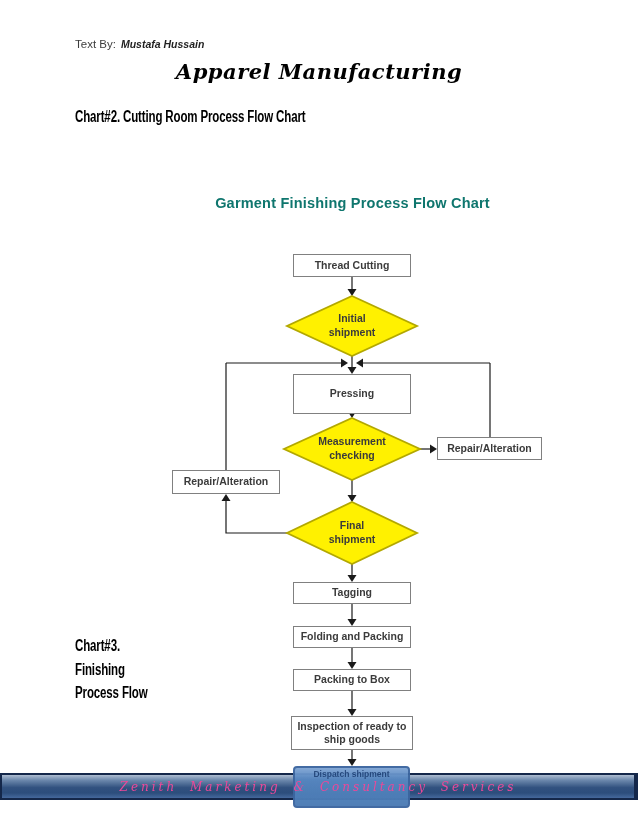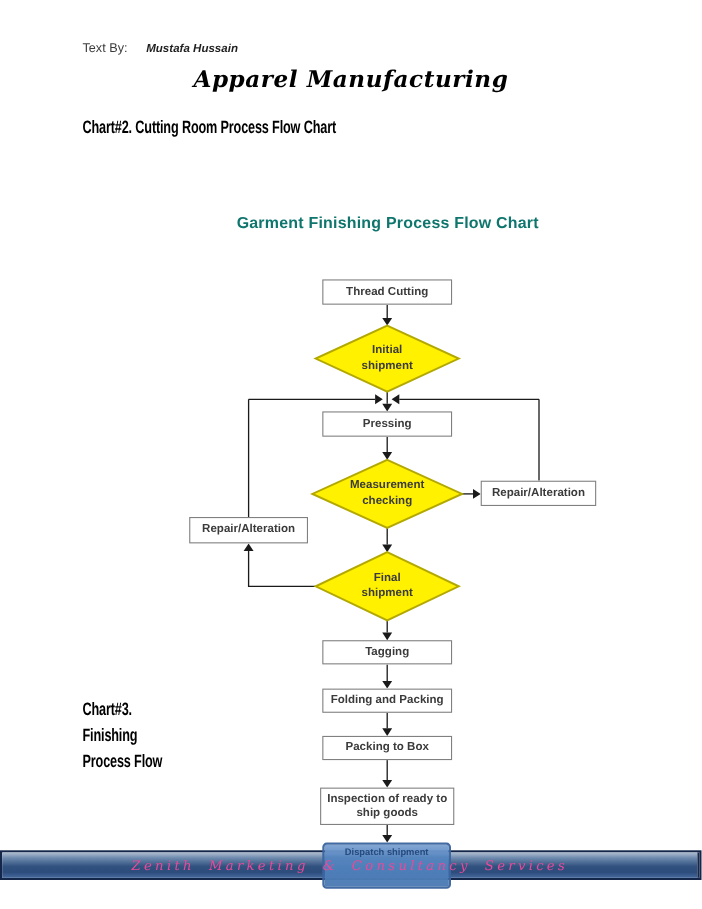--- a/index.html
+++ b/index.html
@@ -1,19 +1,19 @@
 <!DOCTYPE html>
 <html><head>
 <meta charset="utf-8">
 <style>
   html,body{margin:0;padding:0;background:#fff;}
   .page{position:relative;width:638px;height:826px;background:#fff;overflow:hidden;
         font-family:"Liberation Sans",sans-serif;}
   .byline{position:absolute;left:75px;top:38px;font-size:11.5px;color:#3d3d3d;}
-  .byline .author{font-weight:bold;font-style:italic;font-size:10.5px;color:#1f1f1f;margin-left:17px;}
+  .byline .author{font-weight:bold;font-style:italic;font-size:10.5px;color:#1f1f1f;margin-left:5px;}
   .doc-title{position:absolute;left:0;right:0;top:59px;margin:0;text-align:center;
         font-family:"DejaVu Serif",serif;font-style:italic;font-weight:700;font-size:21px;
         color:#000;letter-spacing:.5px;}
   .condensed{font-family:"Liberation Sans",sans-serif;font-weight:700;letter-spacing:-.2px;
         transform:scale(.72,1.02);transform-origin:left top;white-space:nowrap;color:#000;}
   .section-heading{position:absolute;left:75px;top:108px;margin:0;font-size:16px;}
   .side-note{position:absolute;left:75px;top:634px;font-size:16px;line-height:23px;}
   .side-note span{display:block;}
   .chart-title{position:absolute;left:160px;top:195px;width:385px;text-align:center;
         font-weight:700;font-size:14.5px;color:#0f766e;letter-spacing:.2px;}
@@ -100,21 +100,21 @@
     <polygon points="352,418 420,449 352,480 284,449" fill="#FFF100" stroke="#b3a800" stroke-width="1.8"></polygon>
     <polygon points="352,502 417,533 352,564 287,533" fill="#FFF100" stroke="#b3a800" stroke-width="1.8"></polygon>
   </svg>
 
   <div class="node" style="left:293px;top:254px;width:118px;height:23px">
     <span>Thread Cutting</span>
   </div>
   <div class="dlabel" style="left:320px;top:304px;width:64px;height:44px">
     <span>Initial shipment</span>
   </div>
-  <div class="node" style="left:293px;top:374px;width:118px;height:23px">
+  <div class="node" style="left:293px;top:374px;width:118px;height:40px">
     <span>Pressing</span>
   </div>
   <div class="dlabel" style="left:310px;top:427px;width:84px;height:44px">
     <span>Measurement checking</span>
   </div>
   <div class="node" style="left:437px;top:437px;width:105px;height:23px">
     <span>Repair/Alteration</span>
   </div>
   <div class="node" style="left:172px;top:470px;width:108px;height:24px">
     <span>Repair/Alteration</span>

